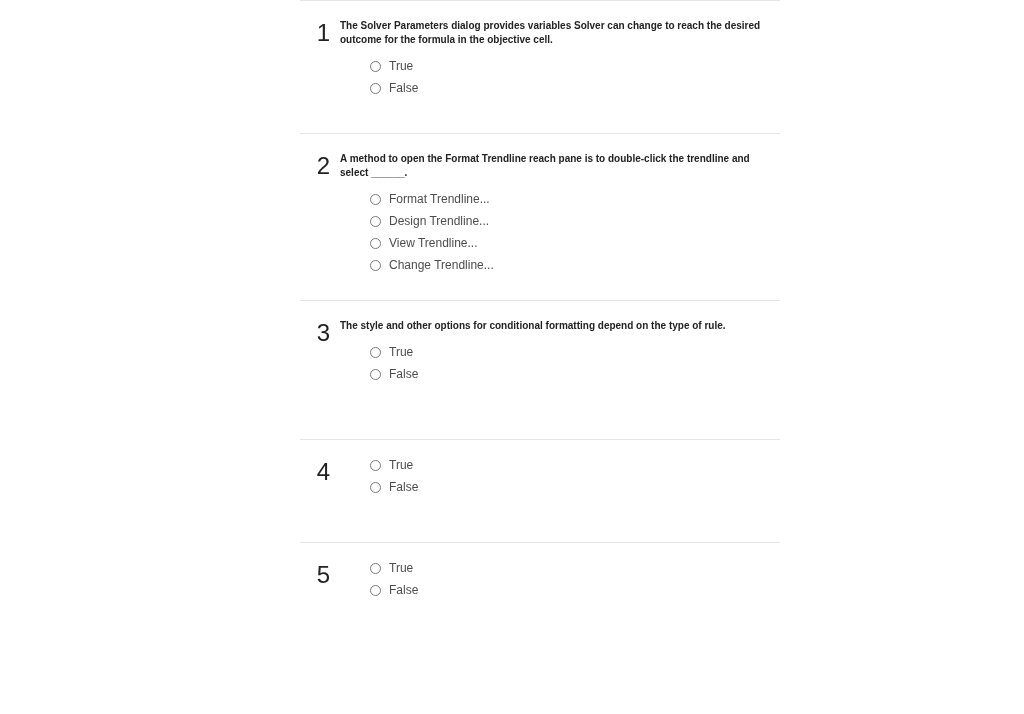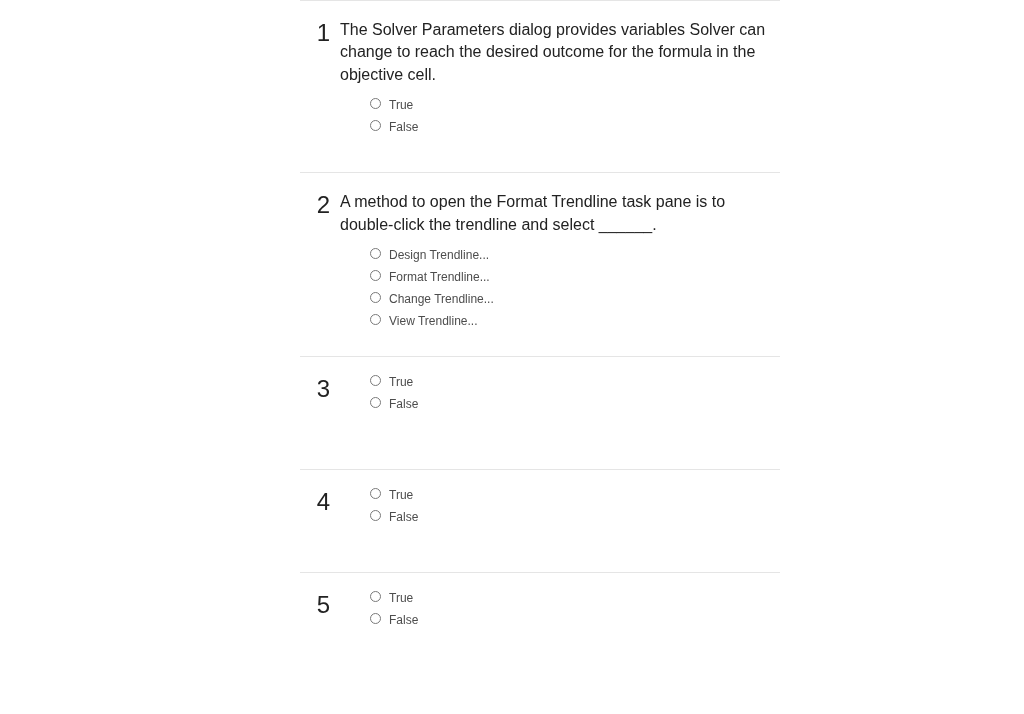--- a/index.html
+++ b/index.html
@@ -33,31 +33,32 @@
     color: #222;
     line-height: 1;
     padding-top: 2px;
     text-align: right;
     padding-right: 10px;
   }
   .contentcol {
     flex: 1 1 auto;
   }
   .qtext {
-    font-size: 16px;
-    font-weight: 400;
+    font-size: 10px;
+    font-weight: 700;
     color: #222;
     line-height: 1.4;
     margin-bottom: 12px;
   }
   .options {
     margin-left: 30px;
   }
   .opt {
     display: flex;
+    align-items: center;
     margin-bottom: 8px;
     font-size: 12px;
     color: #4d4d4d;
     cursor: pointer;
   }
   .radio {
     width: 11px;
     height: 11px;
     border: 1.2px solid #7a7a7a;
     border-radius: 50%;
@@ -85,45 +86,46 @@
           <span class="radio"></span>
           <span>False</span>
         </div>
       </div>
     </div>
   </div>
 
   <div class="question-block" style="padding-bottom:20px;">
     <div class="numcol">2</div>
     <div class="contentcol">
-      <div class="qtext">A method to open the Format Trendline task pane is to double-click the trendline and select ______.</div>
+      <div class="qtext">A method to open the Format Trendline reach pane is to double-click the trendline and select ______.</div>
       <div class="options">
+        <div class="opt">
+          <span class="radio"></span>
+          <span>Format Trendline...</span>
+        </div>
         <div class="opt">
           <span class="radio"></span>
           <span>Design Trendline...</span>
         </div>
         <div class="opt">
           <span class="radio"></span>
-          <span>Format Trendline...</span>
+          <span>View Trendline...</span>
         </div>
         <div class="opt">
           <span class="radio"></span>
           <span>Change Trendline...</span>
-        </div>
-        <div class="opt">
-          <span class="radio"></span>
-          <span>View Trendline...</span>
         </div>
       </div>
     </div>
   </div>
 
   <div class="question-block" style="padding-bottom:50px;">
     <div class="numcol">3</div>
     <div class="contentcol">
+      <div class="qtext">The style and other options for conditional formatting depend on the type of rule.</div>
       <div class="options">
         <div class="opt">
           <span class="radio"></span>
           <span>True</span>
         </div>
         <div class="opt">
           <span class="radio"></span>
           <span>False</span>
         </div>
       </div>

